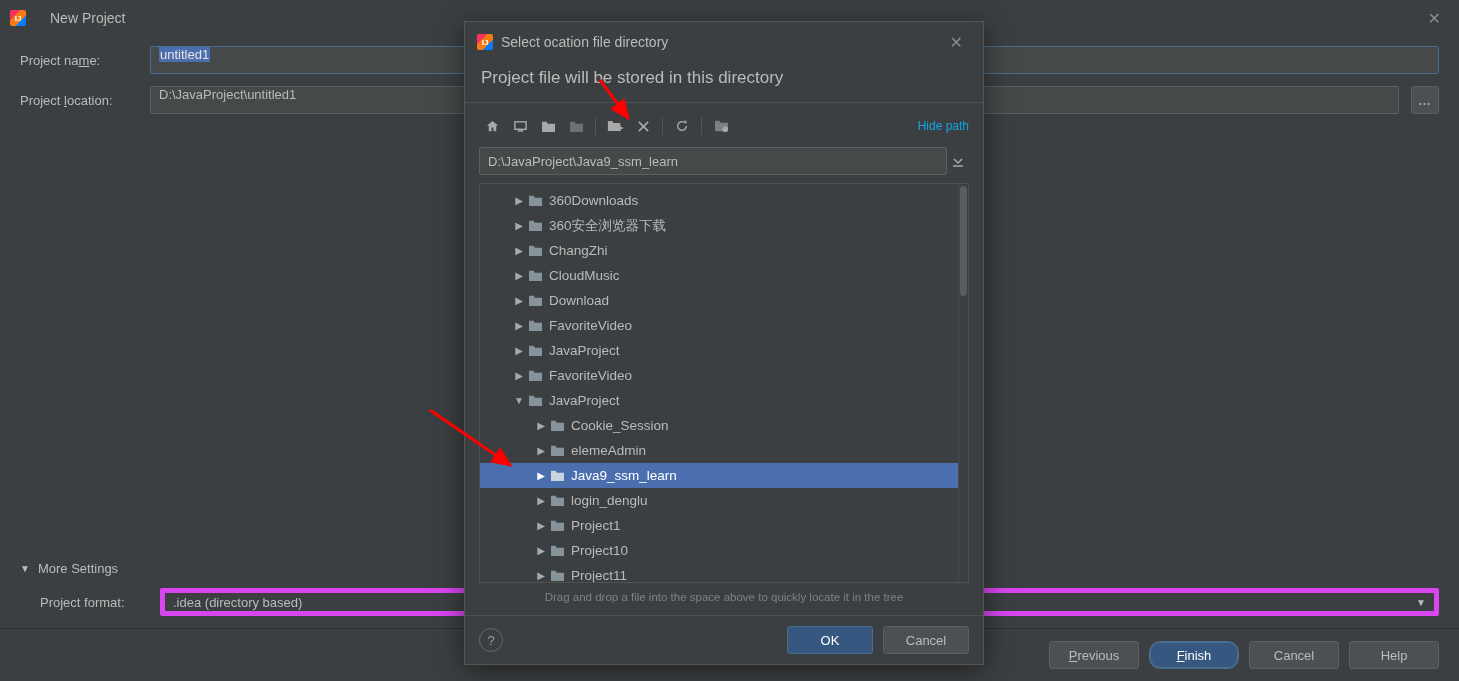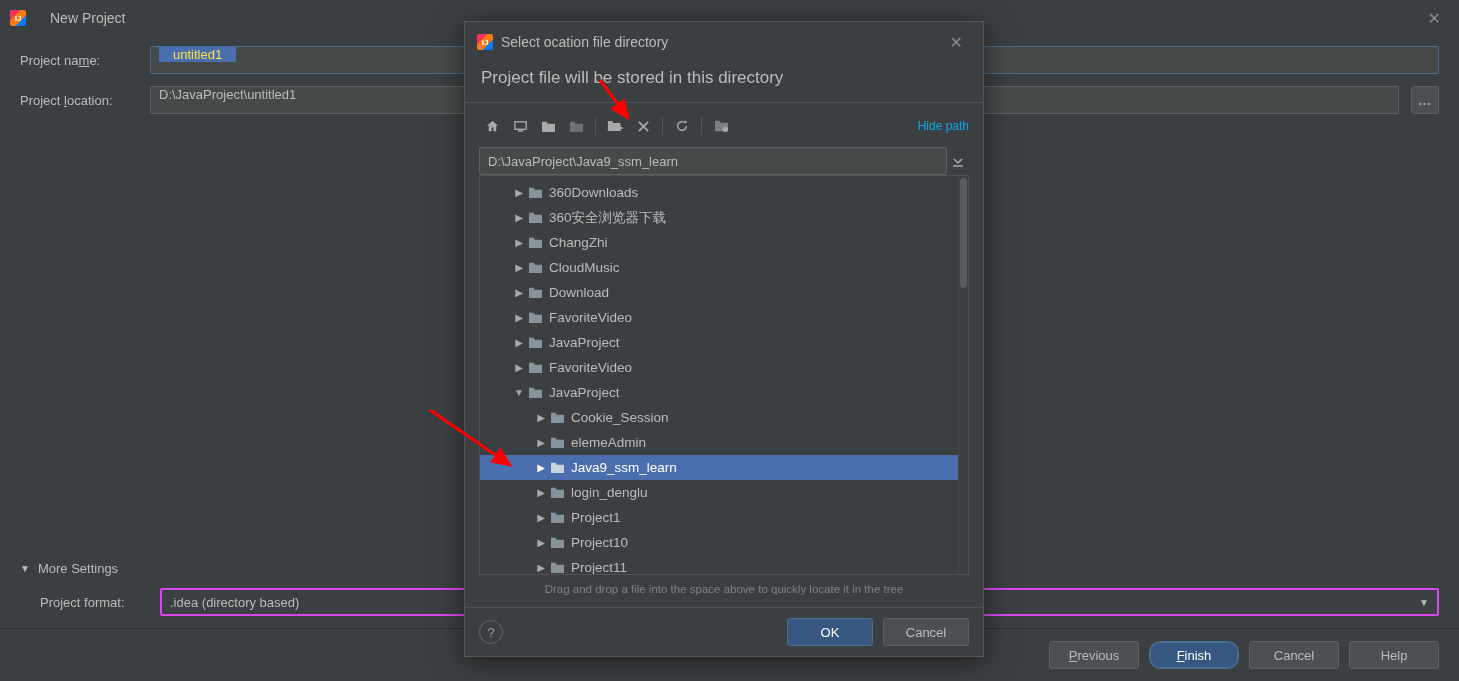--- a/index.html
+++ b/index.html
@@ -11,29 +11,29 @@
 .outer-title-bar .title { margin-left: 24px; font-size: 14px; }
 .outer-title-bar .spacer { flex: 1; }
 .close-x { font-size: 16px; color: #8a8a8a; cursor: pointer; padding: 4px 8px; }
 .outer-body { flex: 1; padding: 10px 20px 0 20px; display: flex; flex-direction: column; }
 
 .form-row { display: flex; align-items: center; margin-bottom: 12px; gap: 12px; }
 .form-label { width: 118px; font-size: 13px; }
 .underline { text-decoration: underline; }
 .text-input { flex: 1; height: 28px; background: #45494a; border: 1px solid #5e6060; color: #bbbbbb; padding: 0 8px; font-size: 13px; border-radius: 2px; }
 .focused { border-color: #466d94; }
-.sel { background: #4b6eaf; color: #fde047; padding: 0 14px; }
+.sel { background: #4b6eaf; color: #e5e5e5; padding: 0 1px; }
 .browse-btn { width: 28px; height: 28px; background: #4c5052; border: 1px solid #5e6060; border-radius: 3px; display: flex; align-items: center; justify-content: center; color: #aaa; cursor: pointer; font-weight: bold; letter-spacing: 1px; }
 
 .filler { flex: 1; }
 
 .more-settings { margin: 0 0 12px 0; display: flex; align-items: center; gap: 8px; cursor: pointer; }
 .more-settings .caret { font-size: 10px; }
 .indent { padding-left: 20px; }
-.dropdown { flex: 1; height: 28px; background: #3c3f41; border: 2px solid #d946ef; border-radius: 2px; display: flex; align-items: center; padding: 0 8px; }
+.dropdown { flex: 1; height: 28px; background: #3c3f41; border: 5px solid #d946ef; border-radius: 2px; display: flex; align-items: center; padding: 0 8px; }
 .dropdown .spacer { flex: 1; }
 .dropdown .arrow { font-size: 10px; }
 
 .outer-footer { border-top: 1px solid #2d2f30; padding: 12px 20px; display: flex; justify-content: flex-end; gap: 10px; }
 .btn { min-width: 90px; height: 28px; background: #4c5052; border: 1px solid #5e6060; color: #bbbbbb; border-radius: 3px; cursor: pointer; font-size: 13px; }
 .btn.primary { background: #365880; border-color: #4c708c; color: #fff; }
 .btn.default-ring { box-shadow: 0 0 0 1px #466d94 inset; border-radius: 11px; }
 
 
 .inner-dialog { position: absolute; left: 464px; top: 21px; width: 520px; background: #3c3f41; border: 1px solid #555555; box-shadow: 0 5px 25px rgba(0,0,0,0.5); display: flex; flex-direction: column; }
@@ -41,21 +41,21 @@
 .inner-title-bar .title { margin-left: 8px; font-size: 14px; }
 .inner-subtitle { padding: 6px 16px 14px 16px; font-size: 17px; }
 .inner-content { border-top: 1px solid #515151; padding: 10px 14px 0 14px; }
 
 .toolbar { display: flex; align-items: center; gap: 2px; margin-bottom: 8px; }
 .tb-btn { width: 26px; height: 26px; display: flex; align-items: center; justify-content: center; color: #a9a9a9; cursor: pointer; border-radius: 3px; }
 .tb-btn.disabled { opacity: 0.45; cursor: default; }
 .tb-sep { width: 1px; height: 18px; background: #555; margin: 0 4px; }
 .hide-path { margin-left: auto; color: #0ea5e9; cursor: pointer; font-size: 12px; }
 
-.path-row { display: flex; align-items: center; }
+.path-row { display: flex; align-items: center; margin-bottom: 8px; }
 .path-input { flex: 1; height: 28px; background: #45494a; border: 1px solid #5e6060; color: #bbbbbb; padding: 0 8px; font-size: 13px; border-radius: 2px; }
 .history-btn { width: 22px; height: 28px; display: flex; align-items: center; justify-content: center; color: #a9a9a9; cursor: pointer; }
 
 .tree-wrap { border: 1px solid #515151; height: 400px; display: flex; }
 .tree { flex: 1; overflow: hidden; padding: 4px 0; }
 .tree-row { height: 25px; display: flex; align-items: center; font-size: 13.5px; cursor: pointer; }
 .tree-row.selected { background: #4b6eaf; color: #fff; }
 .tree-row.selected .caret, .tree-row.selected .folder-icon { color: #fff; fill: #fff; }
 .tree-row .caret { width: 14px; text-align: center; font-size: 10px; color: #a9a9a9; margin-right: 2px; }
 .folder-icon { display: inline-flex; margin-right: 6px; }

